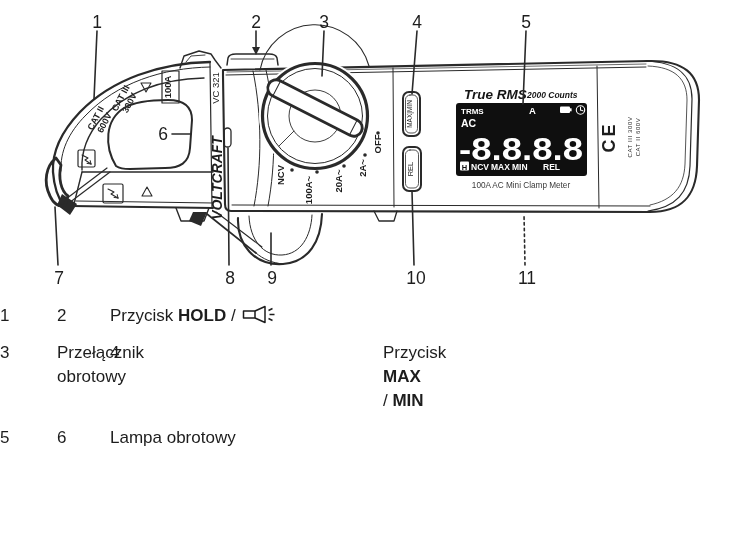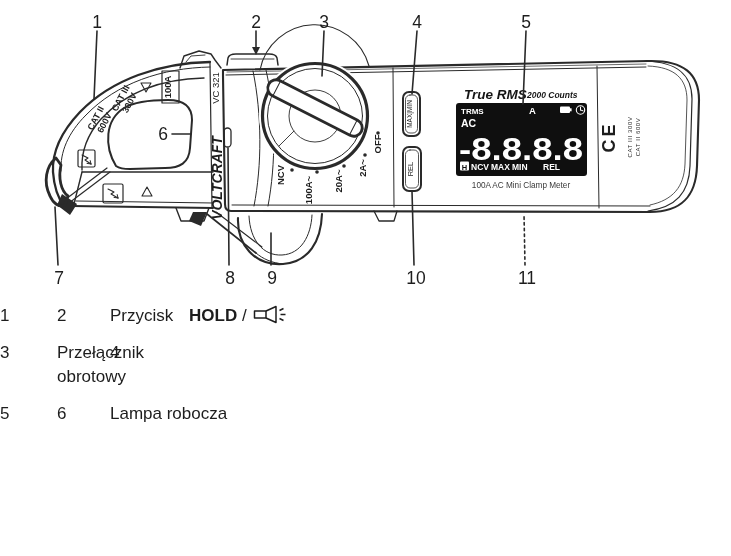--- a/index.html
+++ b/index.html
@@ -6,21 +6,21 @@
   body{
     width:731px;height:556px;background:#ffffff;position:relative;overflow:hidden;
     font-family:"Liberation Sans", sans-serif;color:#1d1d1d;
   }
   .stage{position:absolute;left:0;top:0;width:731px;height:556px;}
   svg text{font-family:"Liberation Sans", sans-serif;}
   .callout-num{font-size:17.5px;fill:#1d1d1d;}
   .legend{position:absolute;left:0;top:304px;width:731px;}
   .lrow{display:grid;grid-template-columns:57px 53px 273px 47px auto;margin-bottom:13px;}
   .lnum,.ltext{font-size:17px;line-height:24px;color:#1d1d1d;}
-  .ltext b{font-weight:bold;margin-left:11px;}
+  .ltext b{font-weight:bold;}
   .flash-icon{vertical-align:-3px;margin-left:2px;}
 </style>
 </head>
 <body>
 
 <div class="stage">
 
 <svg width="731" height="300" viewBox="0 0 731 300" fill="none" stroke="#2a2a2a" stroke-width="1.3" stroke-linejoin="round" stroke-linecap="round">
 
   <g>
@@ -219,22 +219,23 @@
             <path d="M1.5,6 H13 V13 H1.5 Z"></path>
             <path d="M13,6 L23,1.5 V17.5 L13,13"></path>
             <path d="M26.5,5.5 L30.5,3.5 M27.5,9.5 H32.5 M26.5,13.5 L30.5,15.5"></path>
           </svg></div>
   </div>
 
   <div class="lrow">
     <div class="lnum">3</div>
     <div class="ltext"><span>Przełącznik obrotowy</span></div>
     <div class="lnum">4</div>
+    <div class="ltext"><span>Przycisk </span><b>MAX</b><span> / </span><b>MIN</b></div>
   </div>
 
   <div class="lrow">
     <div class="lnum">5</div>
     <div class="lnum">6</div>
-    <div class="ltext"><span>Lampa robocza</span></div>
+    <div class="ltext"><span>Lampa obrotowy</span></div>
   </div>
 
 </div>
 </div>
 
 </body></html>

